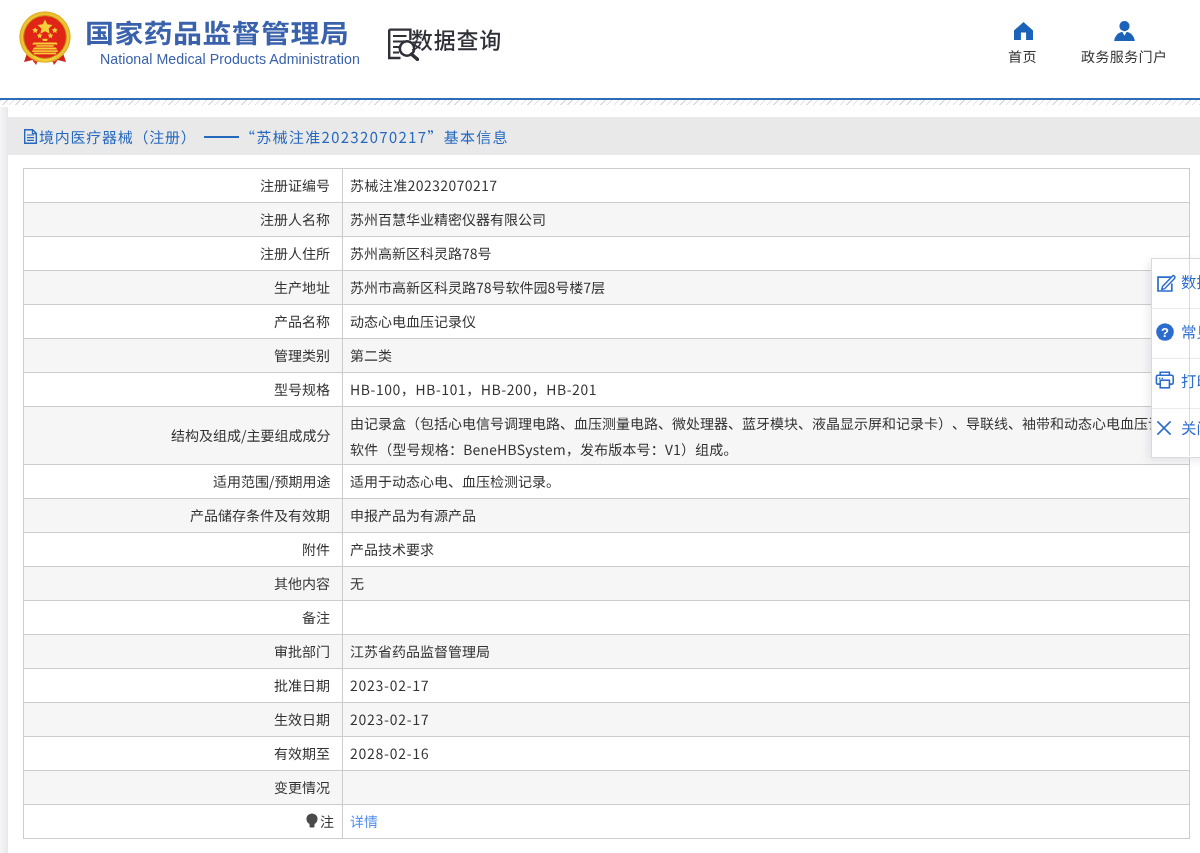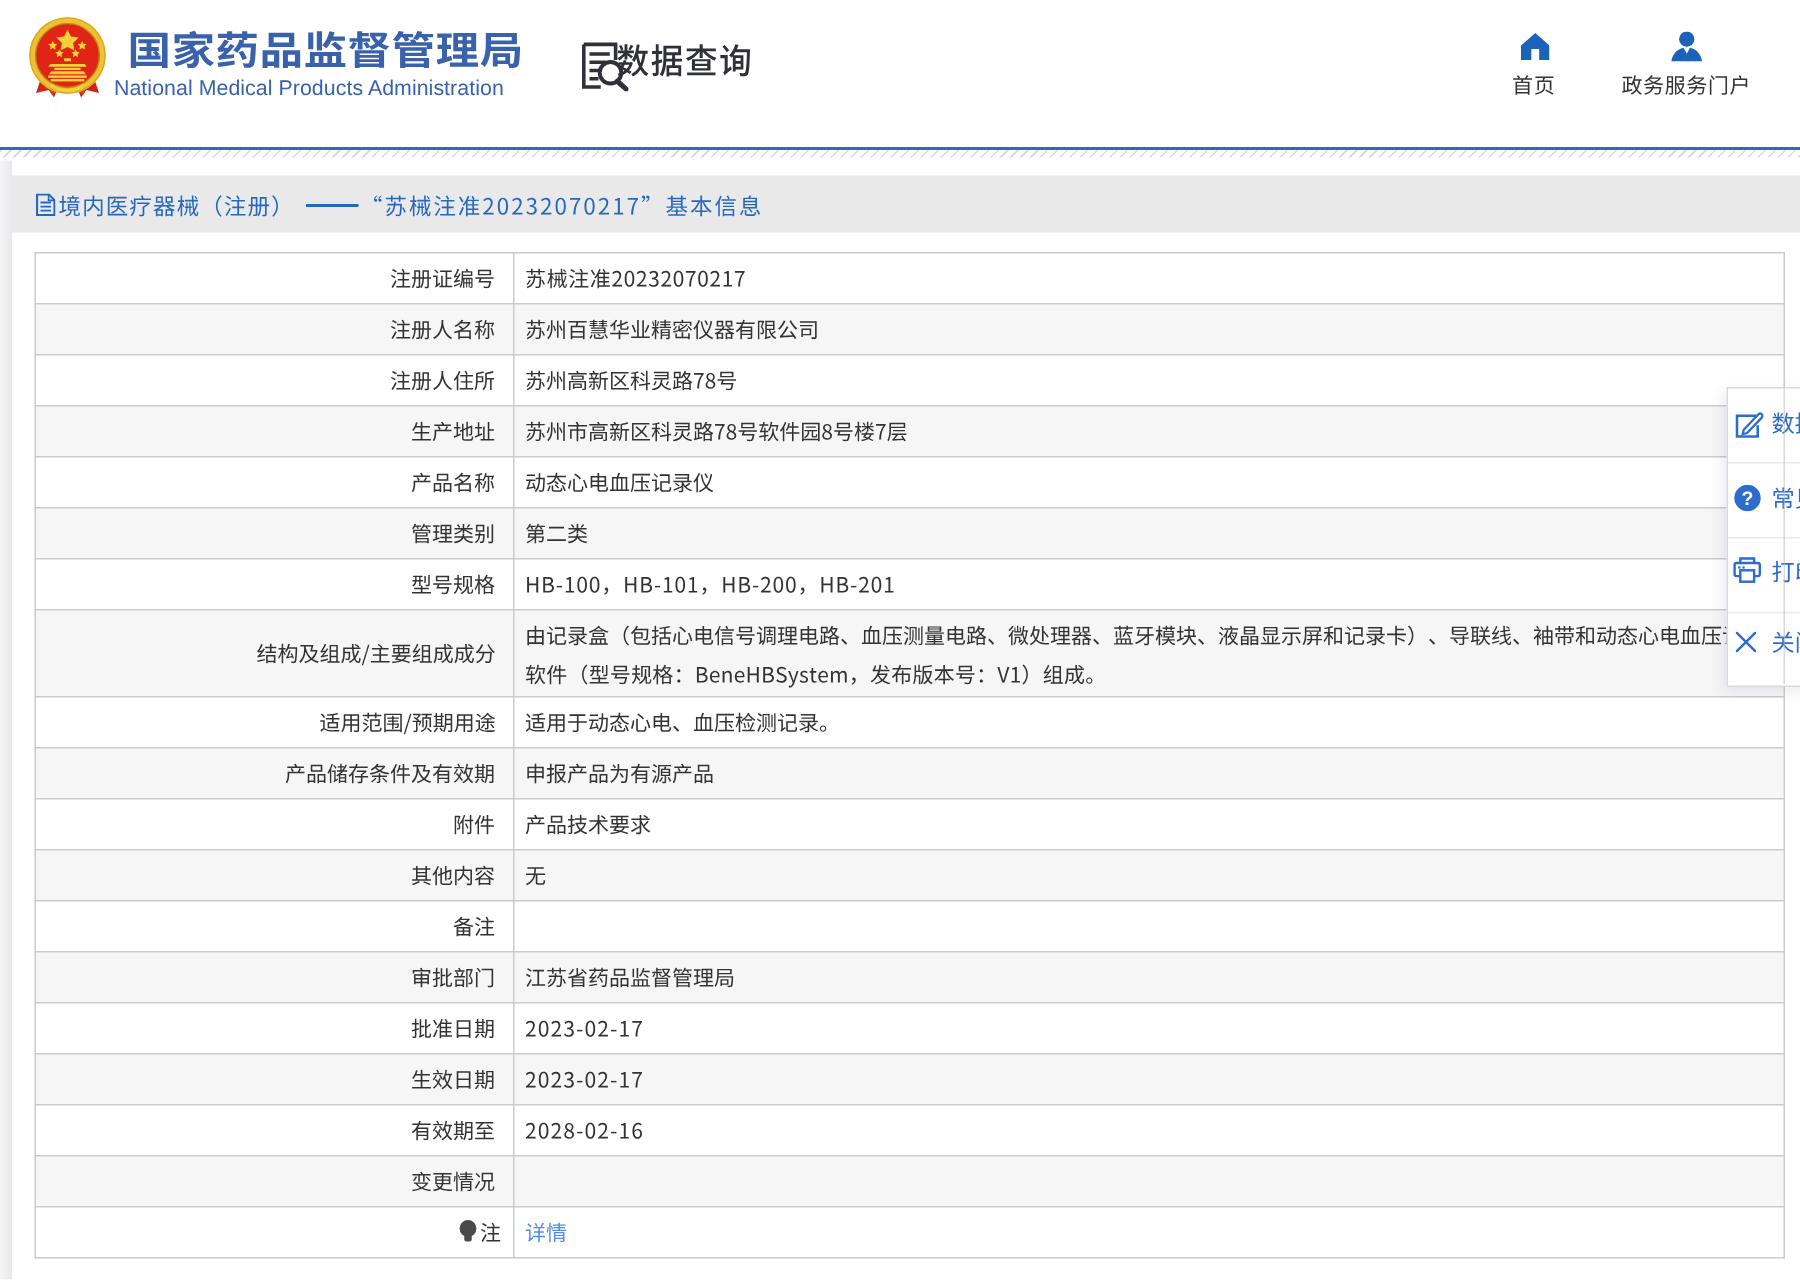--- a/index.html
+++ b/index.html
@@ -291,21 +291,21 @@
         <use href="#B5BB6" x="1012"></use>
         <use href="#B836F" x="2024"></use>
         <use href="#B54C1" x="3036"></use>
         <use href="#B76D1" x="4048"></use>
         <use href="#B7763" x="5060"></use>
         <use href="#B7BA1" x="6072"></use>
         <use href="#B7406" x="7084"></use>
         <use href="#B5C40" x="8097"></use>
       </g>
     </svg>
-    <div class="abs eng" style="left:76px;top:52px;font-size:14.2px;line-height:14px;color:#3a62ac;letter-spacing:0.05px;white-space:nowrap">National Medical Products Administration</div>
+    <div class="abs eng" style="left:100px;top:52px;font-size:14.2px;line-height:14px;color:#3a62ac;letter-spacing:0.05px;white-space:nowrap">National Medical Products Administration</div>
     <svg class="tr " style="left:411px;top:25.6px" width="93" height="29">
       <g fill="#2f3038" transform="translate(0 23) scale(0.0218 -0.023108)">
         <use href="#M6570" x="0"></use>
         <use href="#M636E" x="1046"></use>
         <use href="#M67E5" x="2092"></use>
         <use href="#M8BE2" x="3138"></use>
       </g>
     </svg>
     <svg class="tr " style="left:1007.5px;top:47px" width="31" height="19">
       <g fill="#333333" transform="translate(0 15) scale(0.014 -0.014)">

